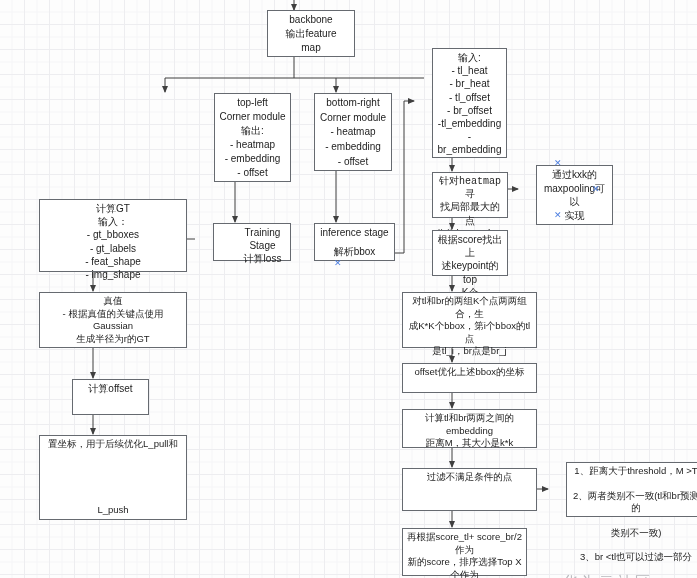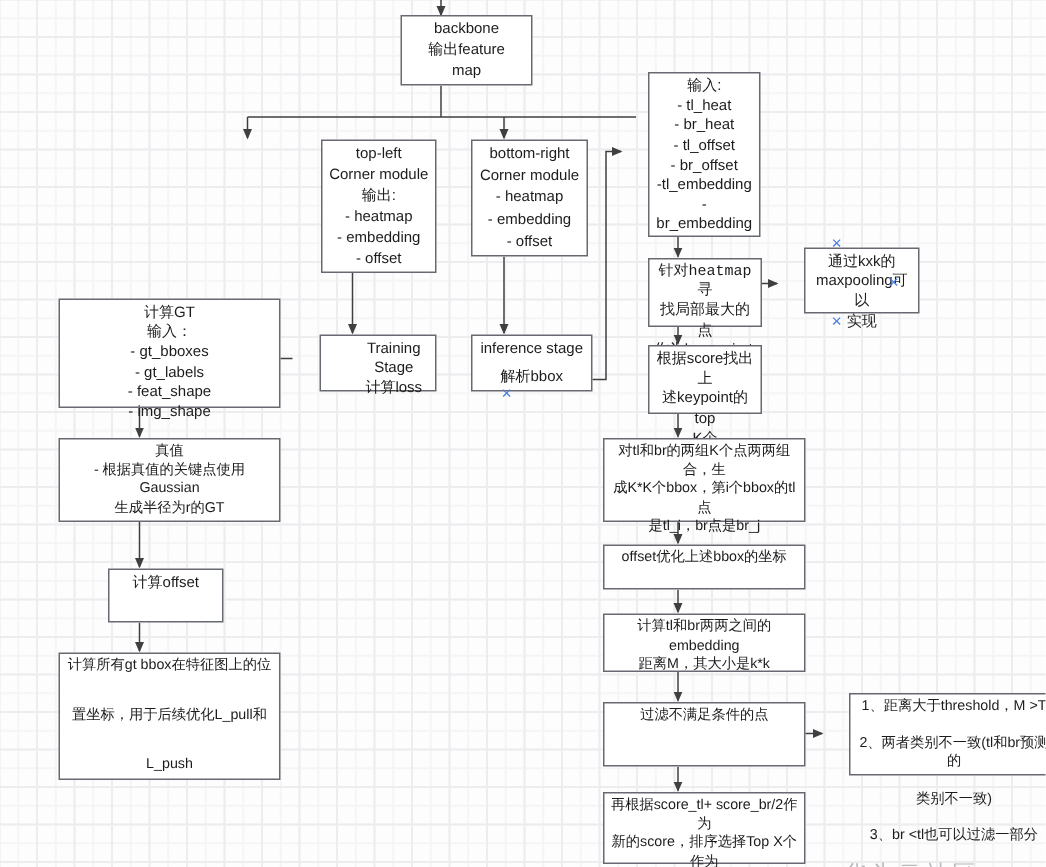--- a/index.html
+++ b/index.html
@@ -166,21 +166,21 @@
     <span class="line">-tl_embedding</span>
     <span class="line">- br_embedding</span>
   </div>
 
   <div class="node" style="left:415px; top:172px; width:76px; height:46px;font-family:Liberation Mono, monospace;">
     <span class="line">针对heatmap寻</span>
     <span class="line">找局部最大的点</span>
     <span class="line">作为keypoint</span>
   </div>
 
-  <div class="node" style="left:519px; top:165px; width:77px; height:44px;">
+  <div class="node" style="left:519px; top:165px; width:77px; height:60px;">
     <span class="line">通过kxk的</span>
     <span class="line">maxpooling可以</span>
     <span class="line">实现</span>
   </div>
   <span class="handle" style="left:554px; top:159px;">✕</span>
   <span class="handle" style="left:592px; top:185px;">✕</span>
   <span class="handle" style="left:554px; top:211px;">✕</span>
 
   <div class="node" style="left:415px; top:230px; width:76px; height:46px;">
     <span class="line">根据score找出上</span>
@@ -207,21 +207,21 @@
     <span class="line">过滤不满足条件的点</span>
   </div>
 
   <div class="node small left-align-list" style="left:549px; top:462px; width:140px; height:55px;gap:12px;">
     <span class="line">1、距离大于threshold，M &gt;T</span>
     <span class="line">2、两者类别不一致(tl和br预测的</span>
     <span class="line">类别不一致)</span>
     <span class="line">3、br &lt;tl也可以过滤一部分</span>
   </div>
 
-  <div class="node small" style="left:385px; top:528px; width:135px; height:48px;">
+  <div class="node small" style="left:385px; top:528px; width:125px; height:48px;">
     <span class="line">再根据score_tl+ score_br/2作为</span>
     <span class="line">新的score，排序选择Top X个作为</span>
     <span class="line">最终的预测输出</span>
   </div>
 
   <div class="node" style="left:196px; top:223px; width:78px; height:38px;padding-left:24px;">
     <span class="line">Training Stage</span>
     <span class="line">计算loss</span>
   </div>
 
@@ -244,20 +244,19 @@
     <span class="line">真值</span>
     <span class="line">- 根据真值的关键点使用Gaussian</span>
     <span class="line">生成半径为r的GT</span>
   </div>
 
   <div class="node" style="left:55px; top:379px; width:77px; height:36px;">
     <span class="line">计算offset</span>
   </div>
 
   <div class="node small" style="left:22px; top:435px; width:148px; height:85px;">
-    <span class="line">计算所有gt bbox在特征图上的位</span>
     <span class="line">置坐标，用于后续优化L_pull和</span>
     <span class="line">L_push</span>
   </div>
 
   <div id="watermark">华为云社区</div>
 
 </div>
 
 </body></html>

